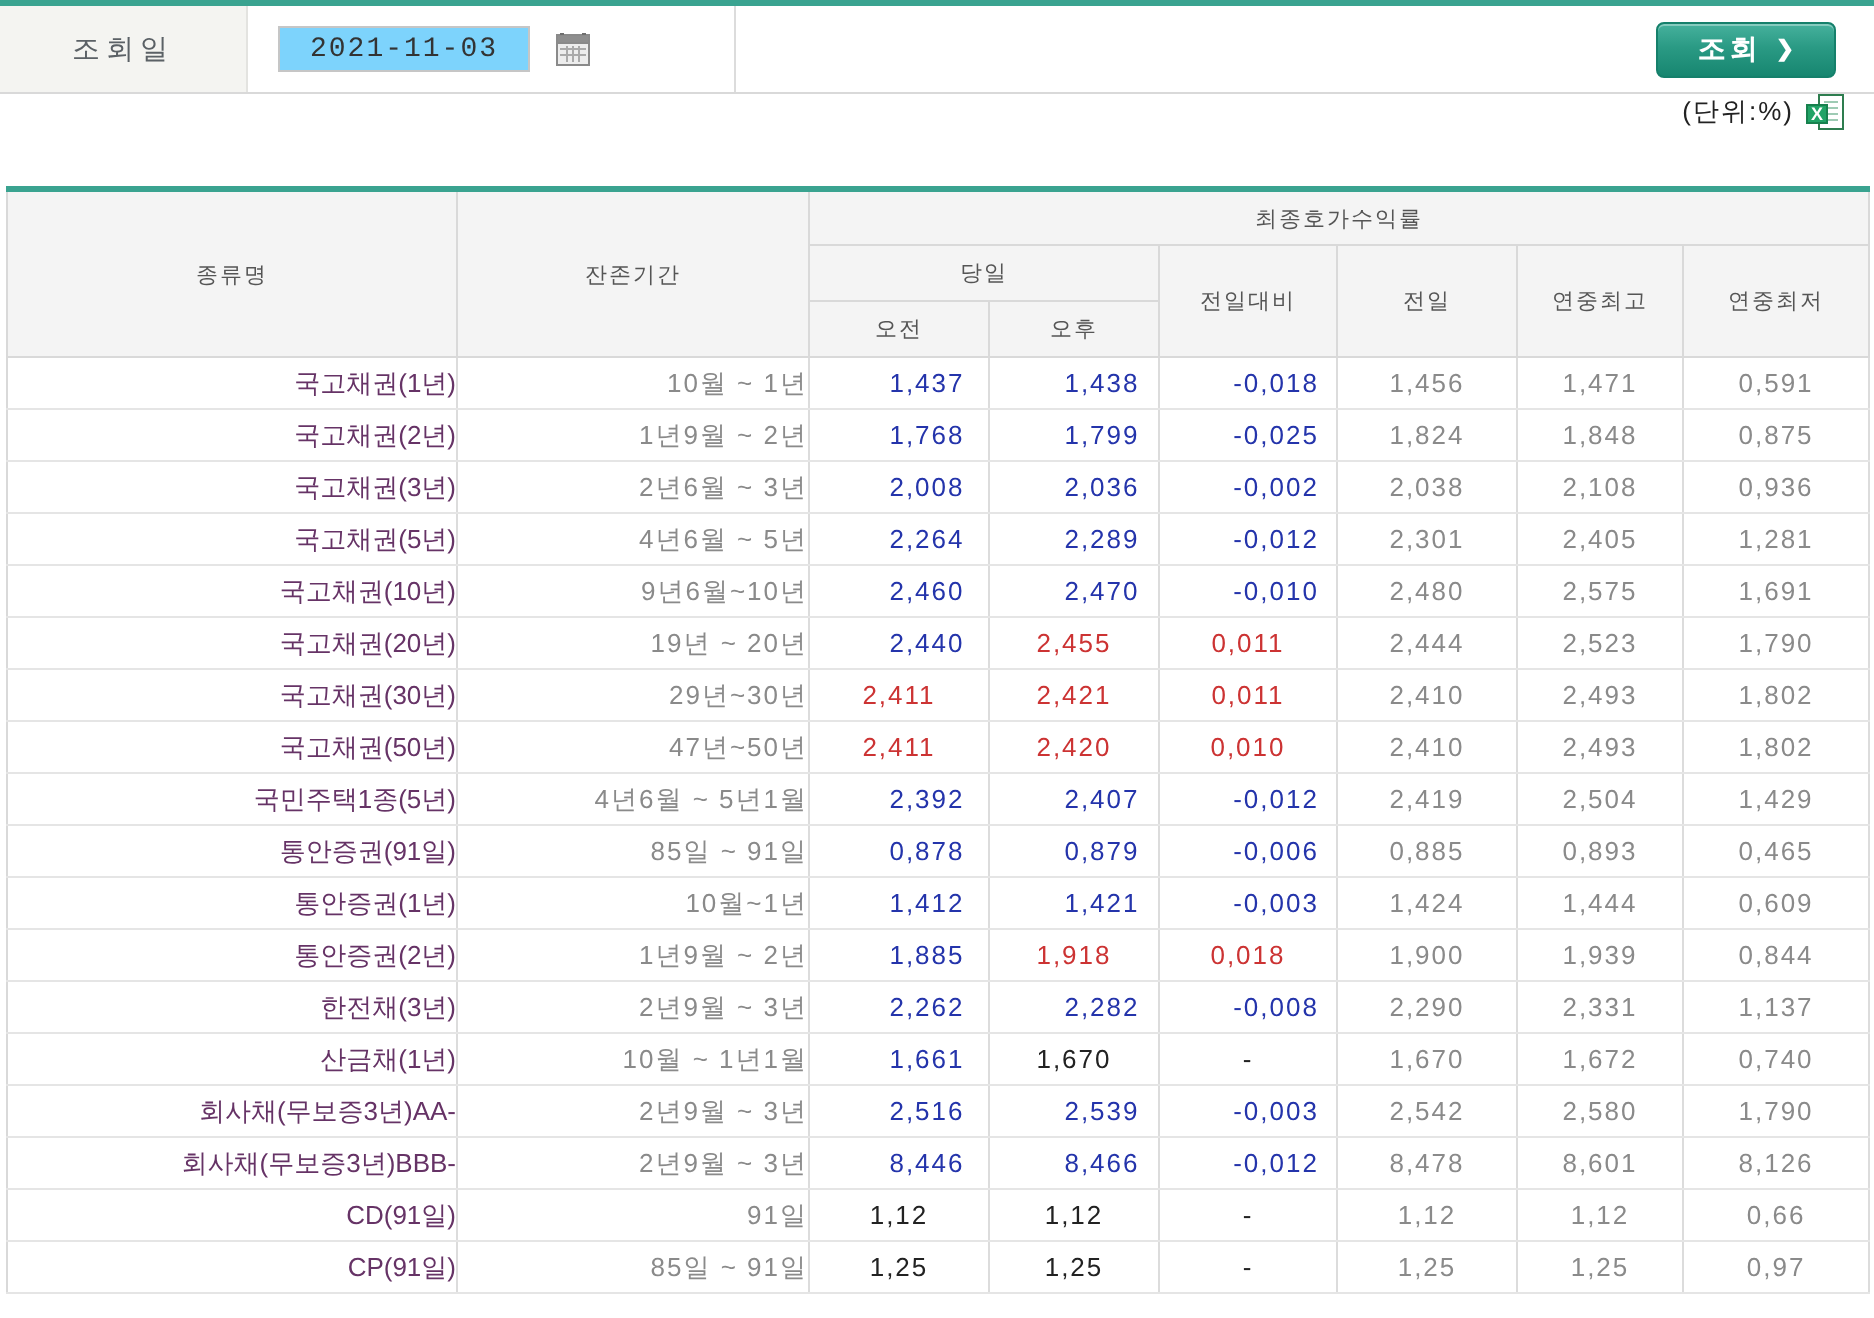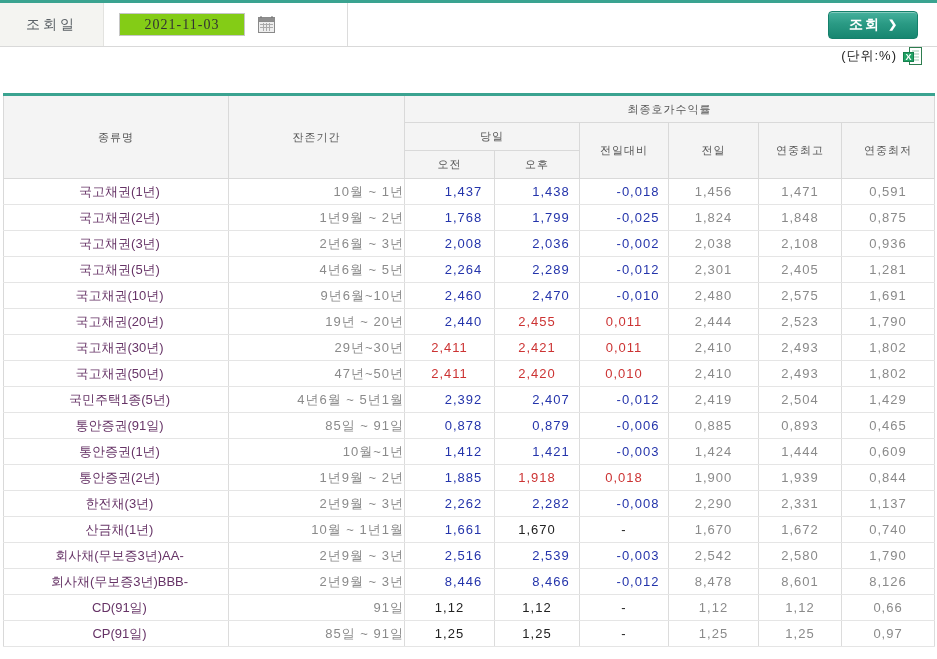--- a/index.html
+++ b/index.html
@@ -2,28 +2,28 @@
 <html style="--teal: #3aa390; --blue: #2434ab; --red: #cc3333; --gray: #8a8a8a; --black: #222222; --purple: #663366;"><head>
 <meta charset="utf-8">
 <style>
   * { box-sizing: border-box; margin: 0; padding: 0; }
   html, body { width: 937px; height: 659px; background: #fff; overflow: hidden;
     font-family: "Liberation Sans", sans-serif; }
 
   
   .topbar { height: 47px; border-top: 3px solid var(--teal, #3aa390);
     border-bottom: 1px solid #d9d9d9; display: flex; align-items: stretch; }
-  .label-cell { width: 104px; background: #f4f4f1; border-right: 1px solid #e3e3e0;
+  .label-cell { width: 124px; background: #f4f4f1; border-right: 1px solid #e3e3e0;
     display: flex; align-items: center; justify-content: center;
     color: #5b6166; font-size: 14px; letter-spacing: 3px; }
   .input-cell { width: 244px; border-right: 1px solid #dcdcdc;
     display: flex; align-items: center; gap: 13px; padding-left: 15px; }
   .date-input { width: 126px; height: 23px; border: 1px solid #c6c6c6;
-    text-align: center; font-size: 14px; color: #333; font-family: Liberation Serif, serif;
-    letter-spacing: 1px; background: #84cc16; }
+    text-align: center; font-size: 14px; color: #333; font-family: Liberation Mono, monospace;
+    letter-spacing: 1px; background: #7dd3fc; }
   .cal-btn { background: none; border: none; cursor: pointer; line-height: 0; padding: 0; }
   .search-btn { margin-left: auto; margin-right: 19px; align-self: center;
     width: 90px; height: 28px; border: 1px solid #15806b; border-radius: 4px;
     background: linear-gradient(#46b19d 0%, #2a9a84 45%, #178670 100%);
     color: #fff; font-weight: bold; font-size: 14px; letter-spacing: 2px;
     display: flex; align-items: center; justify-content: center; gap: 7px;
     cursor: pointer; font-family: inherit;
     box-shadow: inset 0 1px 0 rgba(255,255,255,.35); }
   .search-btn .arrow { font-size: 11px; font-weight: bold; letter-spacing: 0; }
 
@@ -37,21 +37,21 @@
   table { border-collapse: collapse; table-layout: fixed; width: 931px;
     margin: 0 3px; border-top: 3px solid var(--teal, #3aa390);
     border-left: 1px solid #d9d9d9; border-right: 1px solid #d9d9d9;
     border-bottom: 1px solid #cfcfcf; }
   thead th { background: #f4f4f4; color: #555; font-weight: normal;
     font-size: 11px; height: 28px; border: 1px solid #d9d9d9; letter-spacing: 1px; }
   thead { border-bottom: 1px solid #ababab; }
   tbody td { height: 26px; font-size: 13px; border-right: 1px solid #dcdcdc;
     border-bottom: 1px solid #e5e5e5; vertical-align: middle; background: #fff; }
   tbody tr.group-start td { border-top: 1px solid #a9a9a9; }
-  td.name { text-align: center; padding-left: 7px; color: var(--purple, #663366); }
+  td.name { text-align: right; padding-left: 7px; color: var(--purple, #663366); }
   td.term { text-align: right; color: #8a8a8a; letter-spacing: 1px; }
   td.num  { text-align: center; letter-spacing: 1px; }
   .c-blue  { color: var(--blue, #2434ab); padding-left: 28px; }
   .c-red   { color: var(--red, #cc3333); }
   .c-black { color: var(--black, #222); }
   .c-gray  { color: var(--gray, #8a8a8a); }
 </style>
 </head>
 <body>
 

